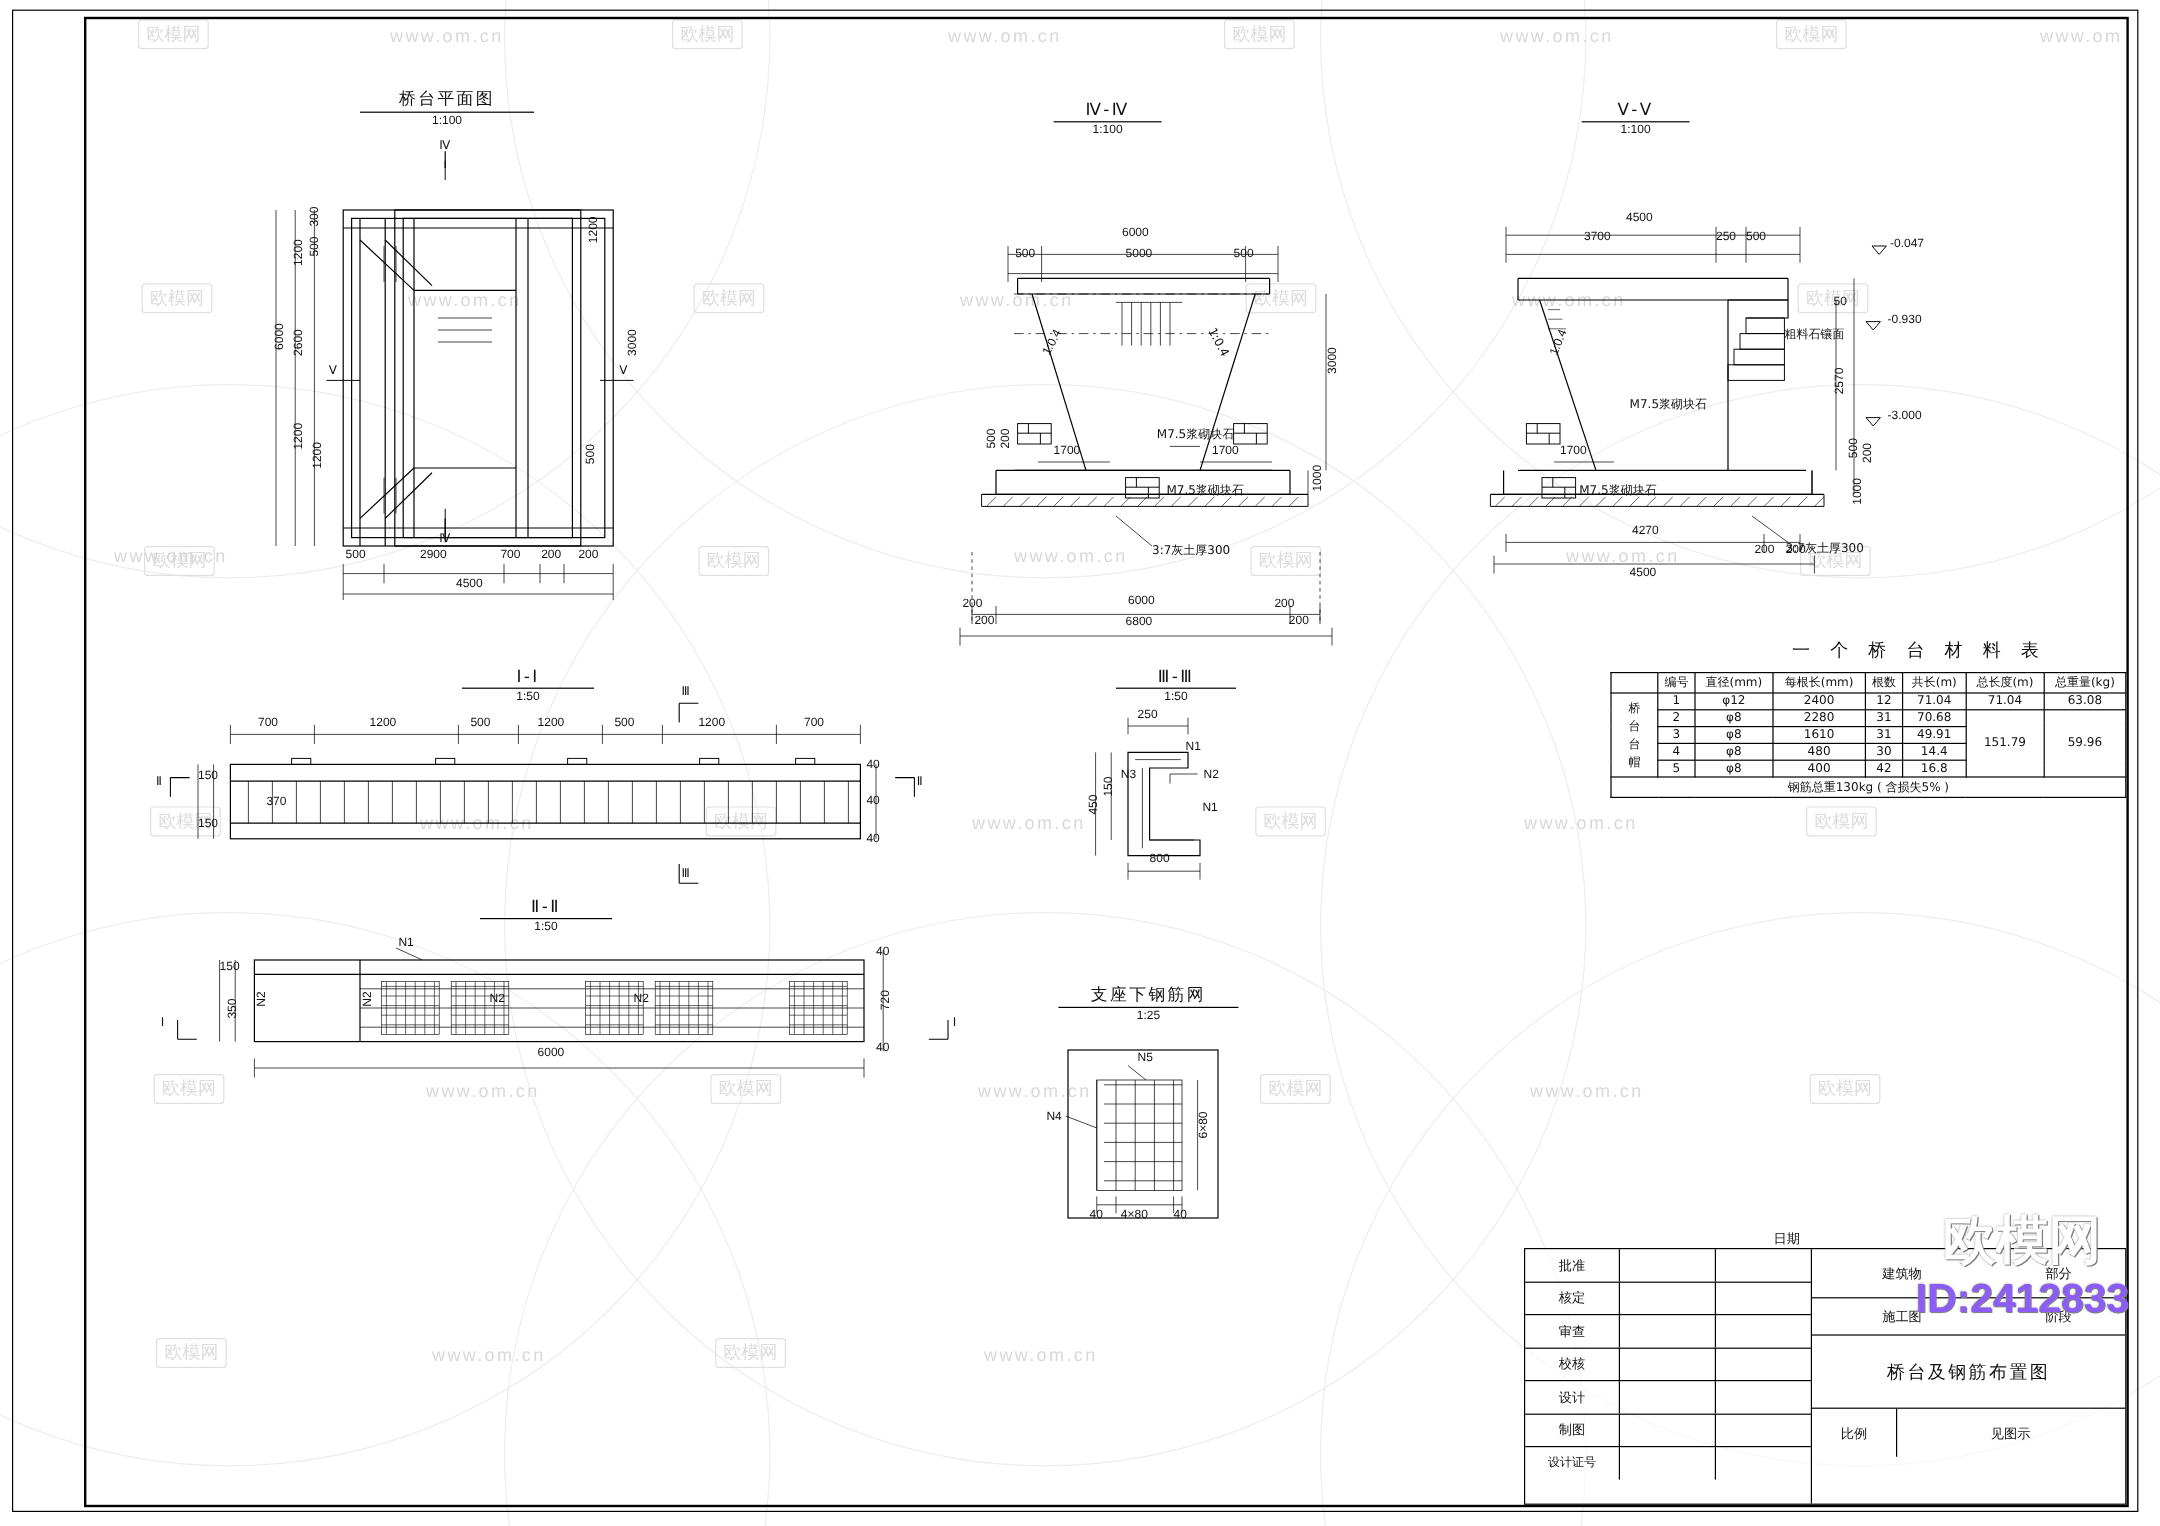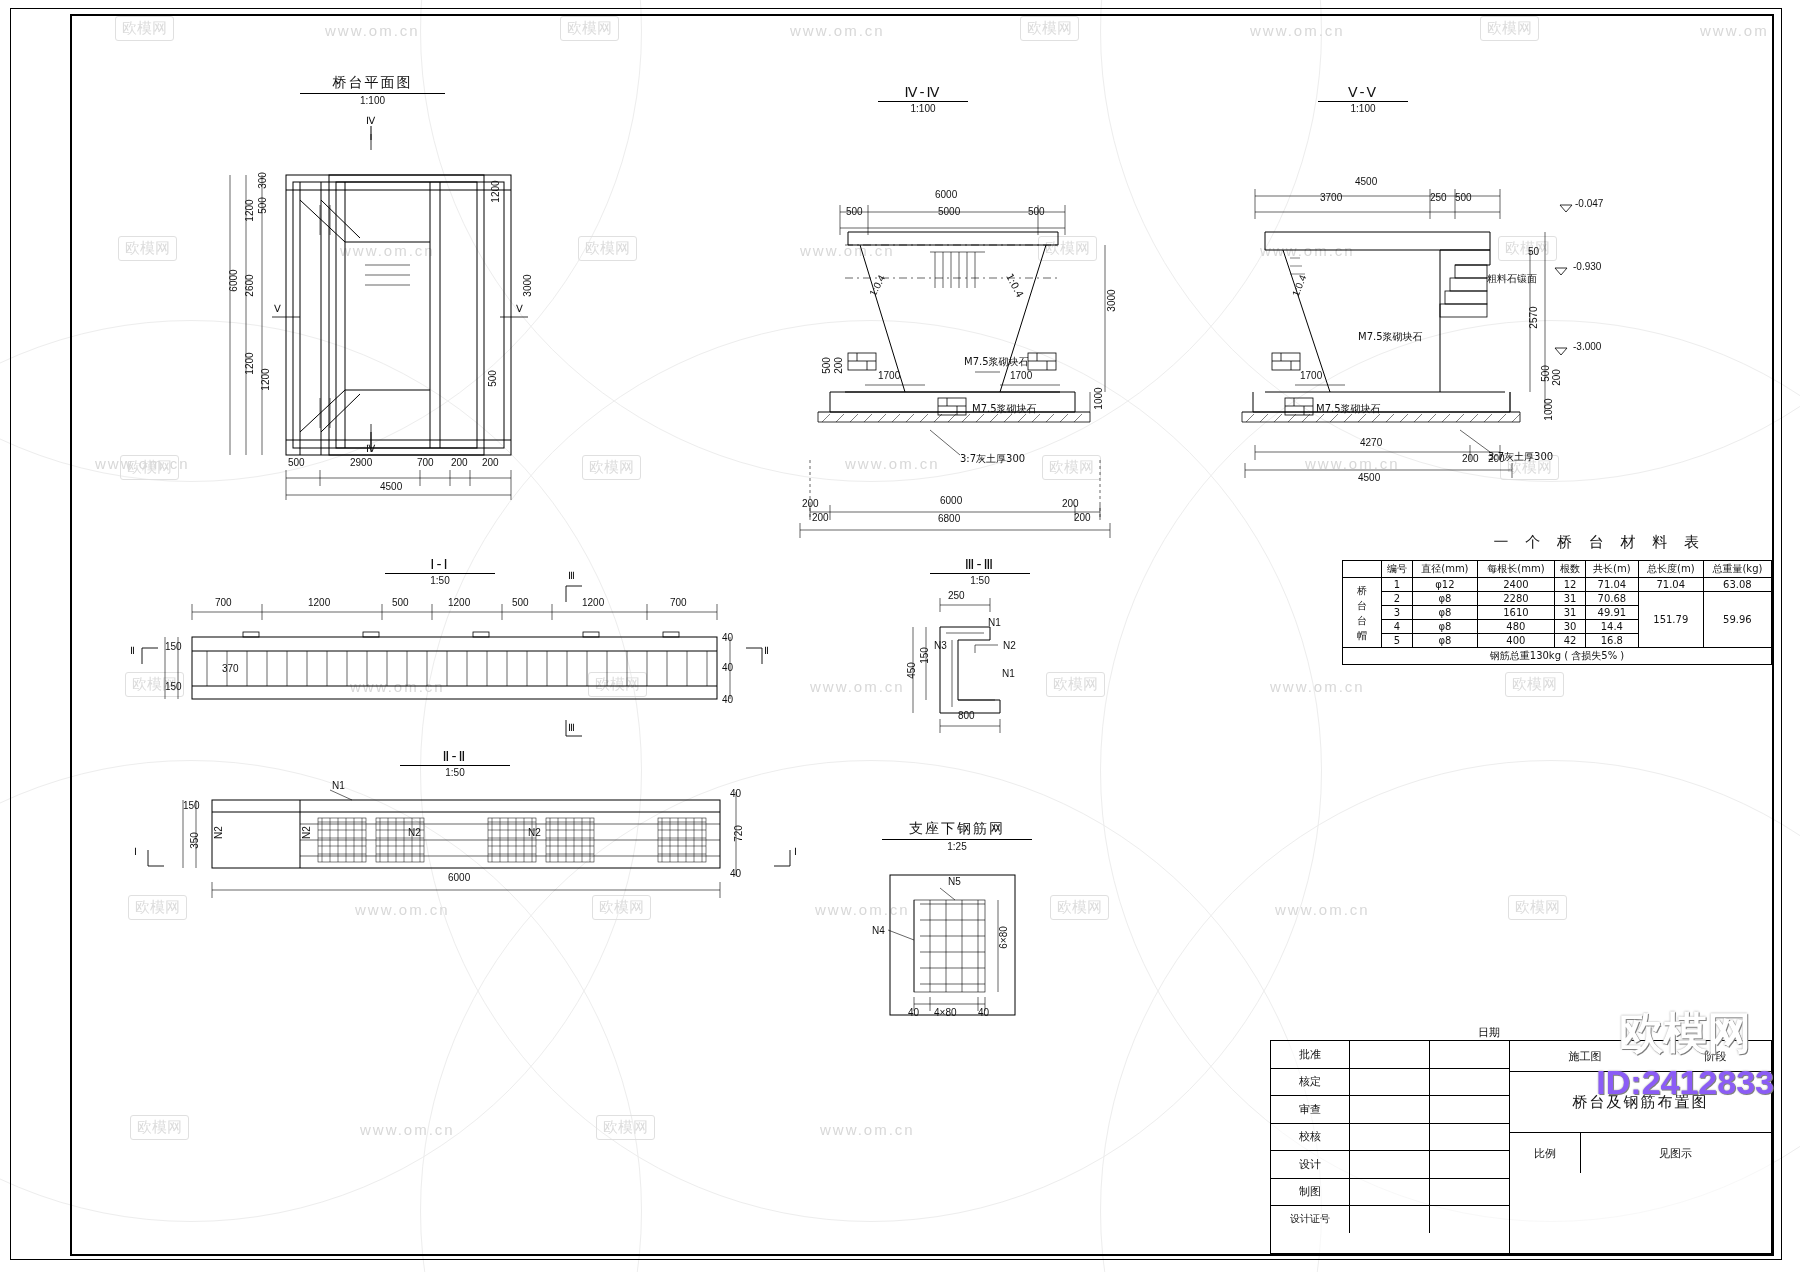--- a/index.html
+++ b/index.html
@@ -632,20 +632,24 @@
           <div class="c2"></div>
           <div class="c3"></div>
         </div>
       <div class="row">
           <div class="c1" style="font-size:10px;">设计证号</div>
           <div class="c2"></div>
           <div class="c3"></div>
         </div>
     </div>
     <div class="tb-right">
+      <div class="r" style="height:40px;position:relative;">
+        <div class="cell" style="position:absolute;left:0;top:0;width:150px;height:100%;">建筑物</div>
+        <div class="cell" style="position:absolute;left:150px;top:0;right:0;height:100%;">部分</div>
+      </div>
       <div class="r" style="height:30px;position:relative;">
         <div class="cell" style="position:absolute;left:0;top:0;width:150px;height:100%;">施工图</div>
         <div class="cell" style="position:absolute;left:150px;top:0;right:0;height:100%;">阶段</div>
       </div>
       <div class="r" style="height:60px;position:relative;">
         <div class="cell" style="position:absolute;inset:0;font-size:15px;letter-spacing:2px;">桥台及钢筋布置图</div>
       </div>
       <div class="r" style="height:40px;position:relative;">
         <div class="cell" style="position:absolute;left:0;top:0;width:70px;height:100%;border-right:1px solid #000;">比例</div>
         <div class="cell" style="position:absolute;left:70px;top:0;right:0;height:100%;">见图示</div>

